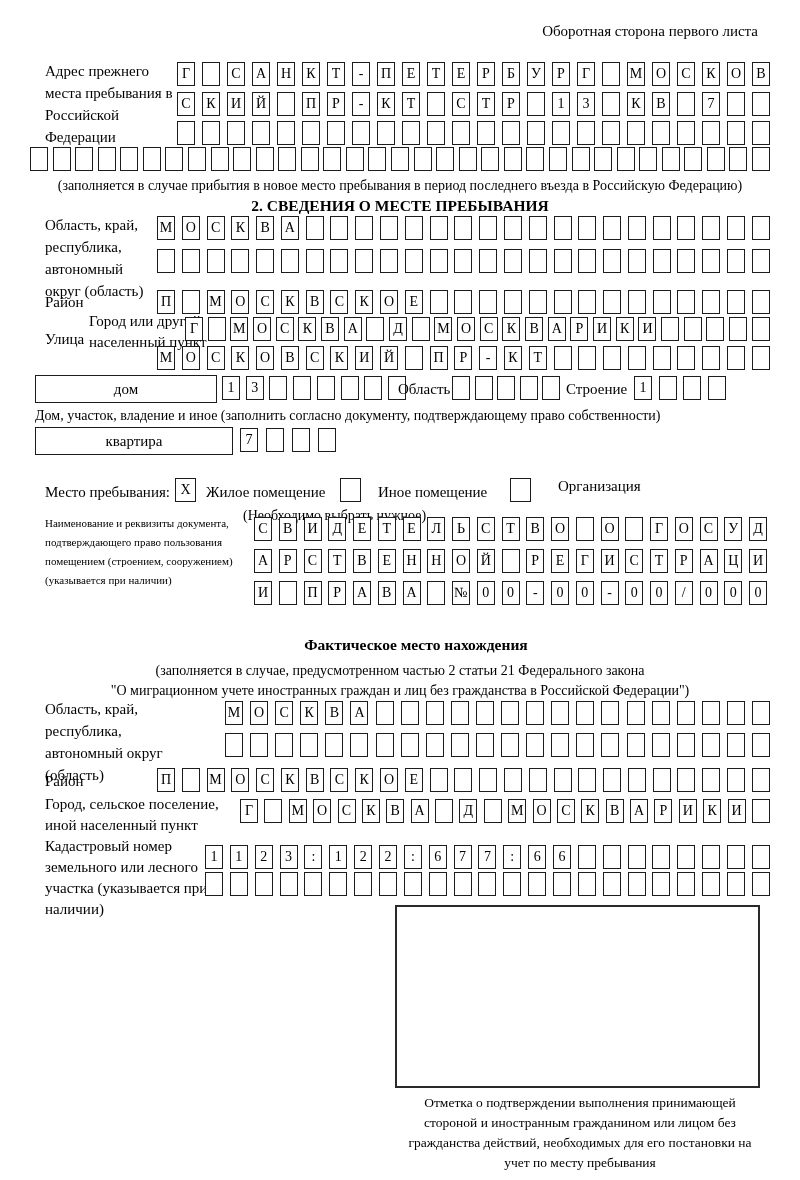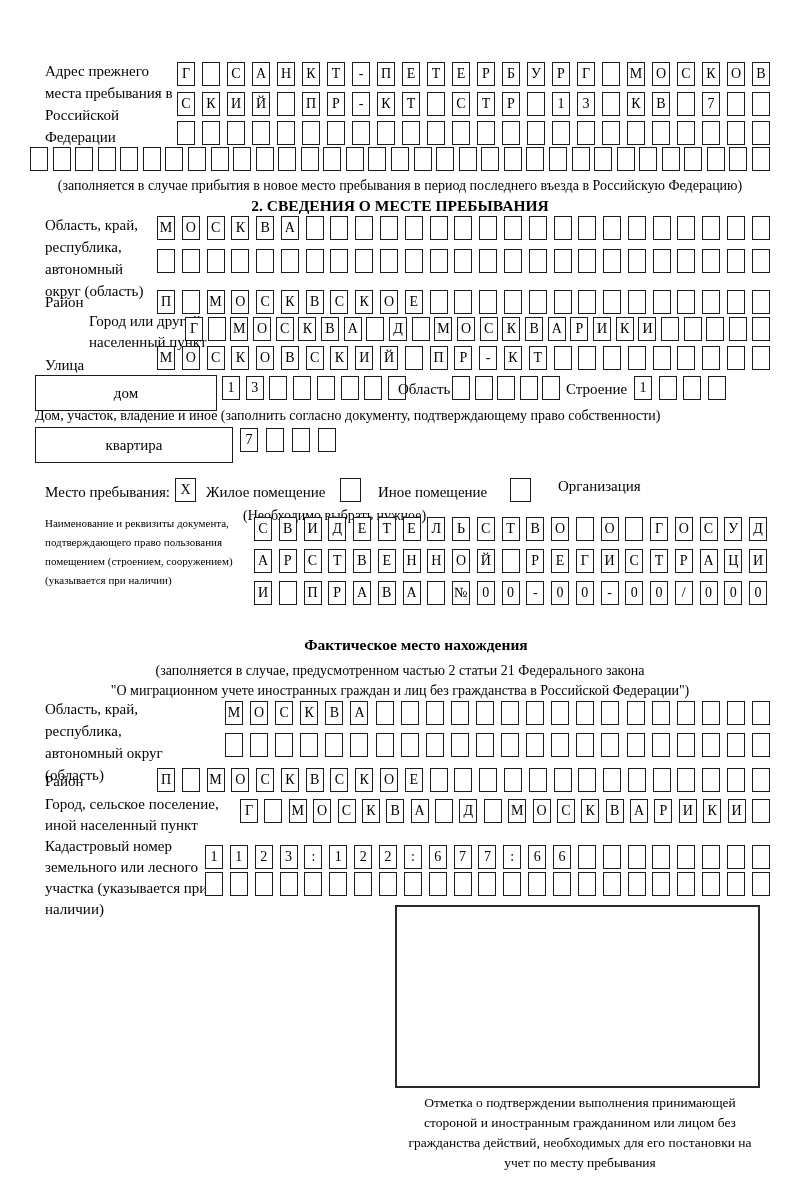--- a/index.html
+++ b/index.html
@@ -9,31 +9,32 @@
   .label{font-size:15px;line-height:22px;}
   .label-tight{font-size:15px;line-height:21px;}
   .label-wide{font-size:11px;line-height:19px;font-family:Liberation Serif, serif;}
   .note{font-size:14px;line-height:19px;}
   .title{font-weight:bold;font-size:15.5px;text-align:center;}
   .center{text-align:center;}
   .cellrow{position:absolute;display:flex;justify-content:space-between;height:24px;}
   .cell{width:18px;height:24px;box-sizing:border-box;border:1.7px solid #1c1c1c;
         display:flex;align-items:center;justify-content:center;
         font-size:14px;line-height:1;flex:0 0 auto;background:#fff;}
-  .bigfield{position:absolute;box-sizing:border-box;border:1.8px solid #1c1c1c;height:36px;
+  .bigfield{position:absolute;box-sizing:border-box;border:1.8px solid #1c1c1c;height:28px;
         display:flex;align-items:center;justify-content:center;font-size:15px;background:#fff;}
   .checkbox{position:absolute;width:21px;height:24px;box-sizing:border-box;border:1.7px solid #1c1c1c;
         display:flex;align-items:center;justify-content:center;font-size:14px;background:#fff;}
   .stampbox{position:absolute;box-sizing:border-box;border:2px solid #2a2a2a;background:#fff;}
 </style>
 </head>
 <body>
 
 <div id="page">
 
+  <div class="abs label" style="top:20px;right:42px;">Оборотная сторона первого листа</div>
 
   <div class="abs label" style="left:45px;top:60px;width:128px;">Адрес прежнего места пребывания в Российской Федерации</div>
   <div class="cellrow" style="left:177px;top:62px;width:593px;">
       <div class="cell">Г</div>
       <div class="cell"></div>
       <div class="cell">С</div>
       <div class="cell">А</div>
       <div class="cell">Н</div>
       <div class="cell">К</div>
       <div class="cell">Т</div>
@@ -254,21 +255,21 @@
       <div class="cell">И</div>
       <div class="cell">К</div>
       <div class="cell">И</div>
       <div class="cell"></div>
       <div class="cell"></div>
       <div class="cell"></div>
       <div class="cell"></div>
       <div class="cell"></div>
     </div>
 
-  <div class="abs label" style="left:45px;top:328px;margin-top:26px;">Улица</div>
+  <div class="abs label" style="left:45px;top:328px;">Улица</div>
   <div class="cellrow" style="left:157px;top:346px;width:613px;">
       <div class="cell">М</div>
       <div class="cell">О</div>
       <div class="cell">С</div>
       <div class="cell">К</div>
       <div class="cell">О</div>
       <div class="cell">В</div>
       <div class="cell">С</div>
       <div class="cell">К</div>
       <div class="cell">И</div>

